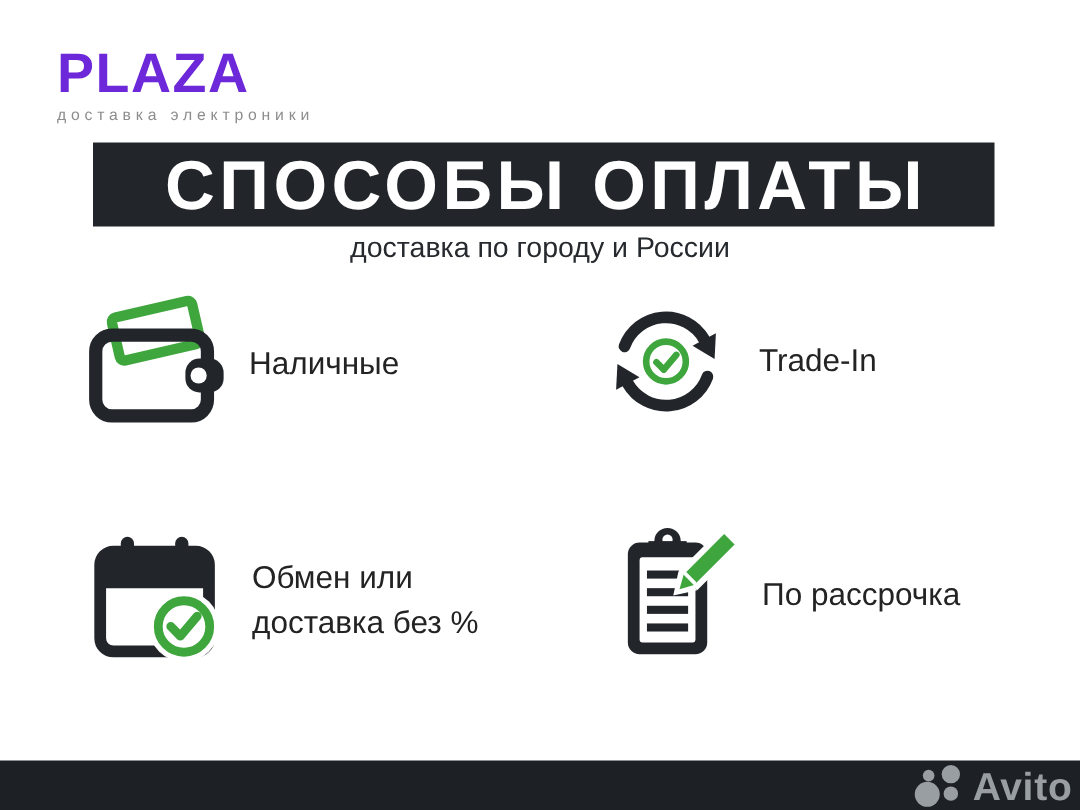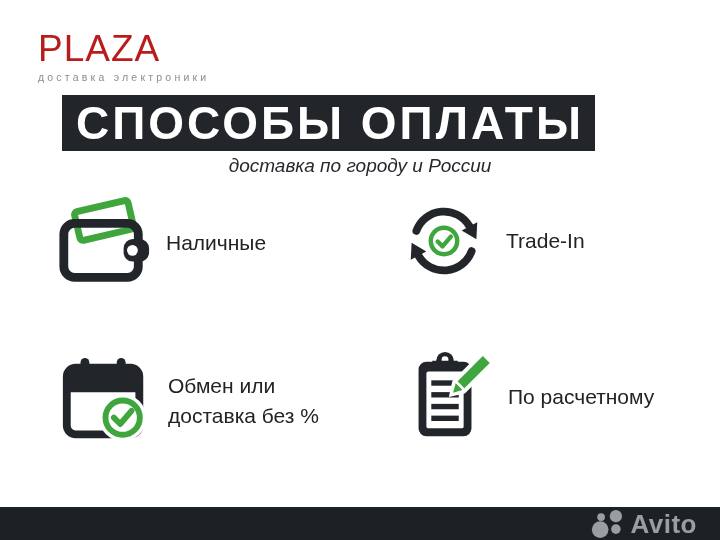--- a/index.html
+++ b/index.html
@@ -8,51 +8,51 @@
     --text:#232323;
     --gray:#8d8d8d;
     --wmgray:#999ea3;
     --wmbar:#1d2125;
   }
   *{margin:0;padding:0;box-sizing:border-box}
   html,body{width:720px;height:540px;background:#fff;overflow:hidden;
     font-family:"Liberation Sans", sans-serif;position:relative}
 
   .logo{position:absolute;left:38px;top:30px}
-  .logo-name{font-size:37px;font-weight:normal;color:#b91c1c;letter-spacing:1px;line-height:1}
+  .logo-name{font-size:37px;font-weight:bold;color:#6d28d9;letter-spacing:1px;line-height:1}
   .logo-tagline{font-size:10.5px;color:var(--gray);letter-spacing:3.2px;margin-top:4px}
 
-  .banner{position:absolute;left:62px;top:95px;width:533px;height:56px;
+  .banner{position:absolute;left:62px;top:95px;width:601px;height:56px;
     background:var(--dark);display:flex;align-items:center;justify-content:center}
   .banner-title{color:#fff;font-weight:bold;font-size:46px;letter-spacing:3px;
     white-space:nowrap;padding-left:3px}
 
   .subtitle{position:absolute;left:0;top:155px;width:720px;text-align:center;
-    font-style:italic;font-size:19px;color:#26292d}
+    font-size:19px;color:#26292d}
 
   .item{position:absolute;display:flex;align-items:center;gap:13px}
   .item-1{left:55px;top:194px}
   .item-2{left:395px;top:192px}
   .item-3{left:57px;top:352px}
   .item-4{left:397px;top:348px}
   .icon-box{width:98px;height:98px;flex:0 0 auto}
   .icon-box svg{width:100%;height:100%;display:block}
   .lines{font-size:21px;color:var(--text);line-height:30px;white-space:nowrap}
 
   .f-dark{fill:var(--dark)}
   .s-dark{stroke:var(--dark);fill:none}
   .f-green{fill:var(--green)}
   .s-green{stroke:var(--green);fill:none}
   .f-white{fill:#fff}
   .s-green-card{stroke:var(--green);fill:#fff}
   .f-wm{fill:var(--wmgray)}
 
   .bottombar{position:absolute;left:0;top:507px;width:720px;height:33px;
     background:var(--wmbar);display:flex;align-items:center;justify-content:flex-end;
-    padding-right:23px}
+    padding-right:5px}
   .avito{display:flex;align-items:center;gap:3px}
   .avito-dots{width:37px;height:30px}
   .avito-text{color:var(--wmgray);font-size:26px;font-weight:bold;letter-spacing:.5px;line-height:1}
 </style>
 </head>
 <body>
 
 <div class="page">
 
   <header class="logo">
@@ -134,21 +134,21 @@
         <g transform="rotate(45 72 28)">
           <rect class="f-white" x="65" y="0" width="18" height="43"></rect>
           <polygon class="f-white" points="65,43 83,43 74,57"></polygon>
           <rect class="f-green" x="69" y="3" width="10" height="37"></rect>
           <polygon class="f-green" points="69,42 79,42 74,51"></polygon>
           <rect class="f-white" x="69" y="39.5" width="10" height="2.5"></rect>
         </g>
       </svg>
     </div>
     <div class="lines">
-      <div>По расчетному</div>
+      <div>По рассрочка</div>
     </div>
   </div>
 
   <div class="bottombar">
     <div class="avito">
       <svg class="avito-dots" viewBox="0 0 40 32">
         <circle class="f-wm" cx="12" cy="8.5" r="4.2"></circle>
         <circle class="f-wm" cx="28" cy="7.5" r="6.6"></circle>
         <circle class="f-wm" cx="11" cy="22" r="9"></circle>
         <circle class="f-wm" cx="28" cy="21.5" r="5.2"></circle>

